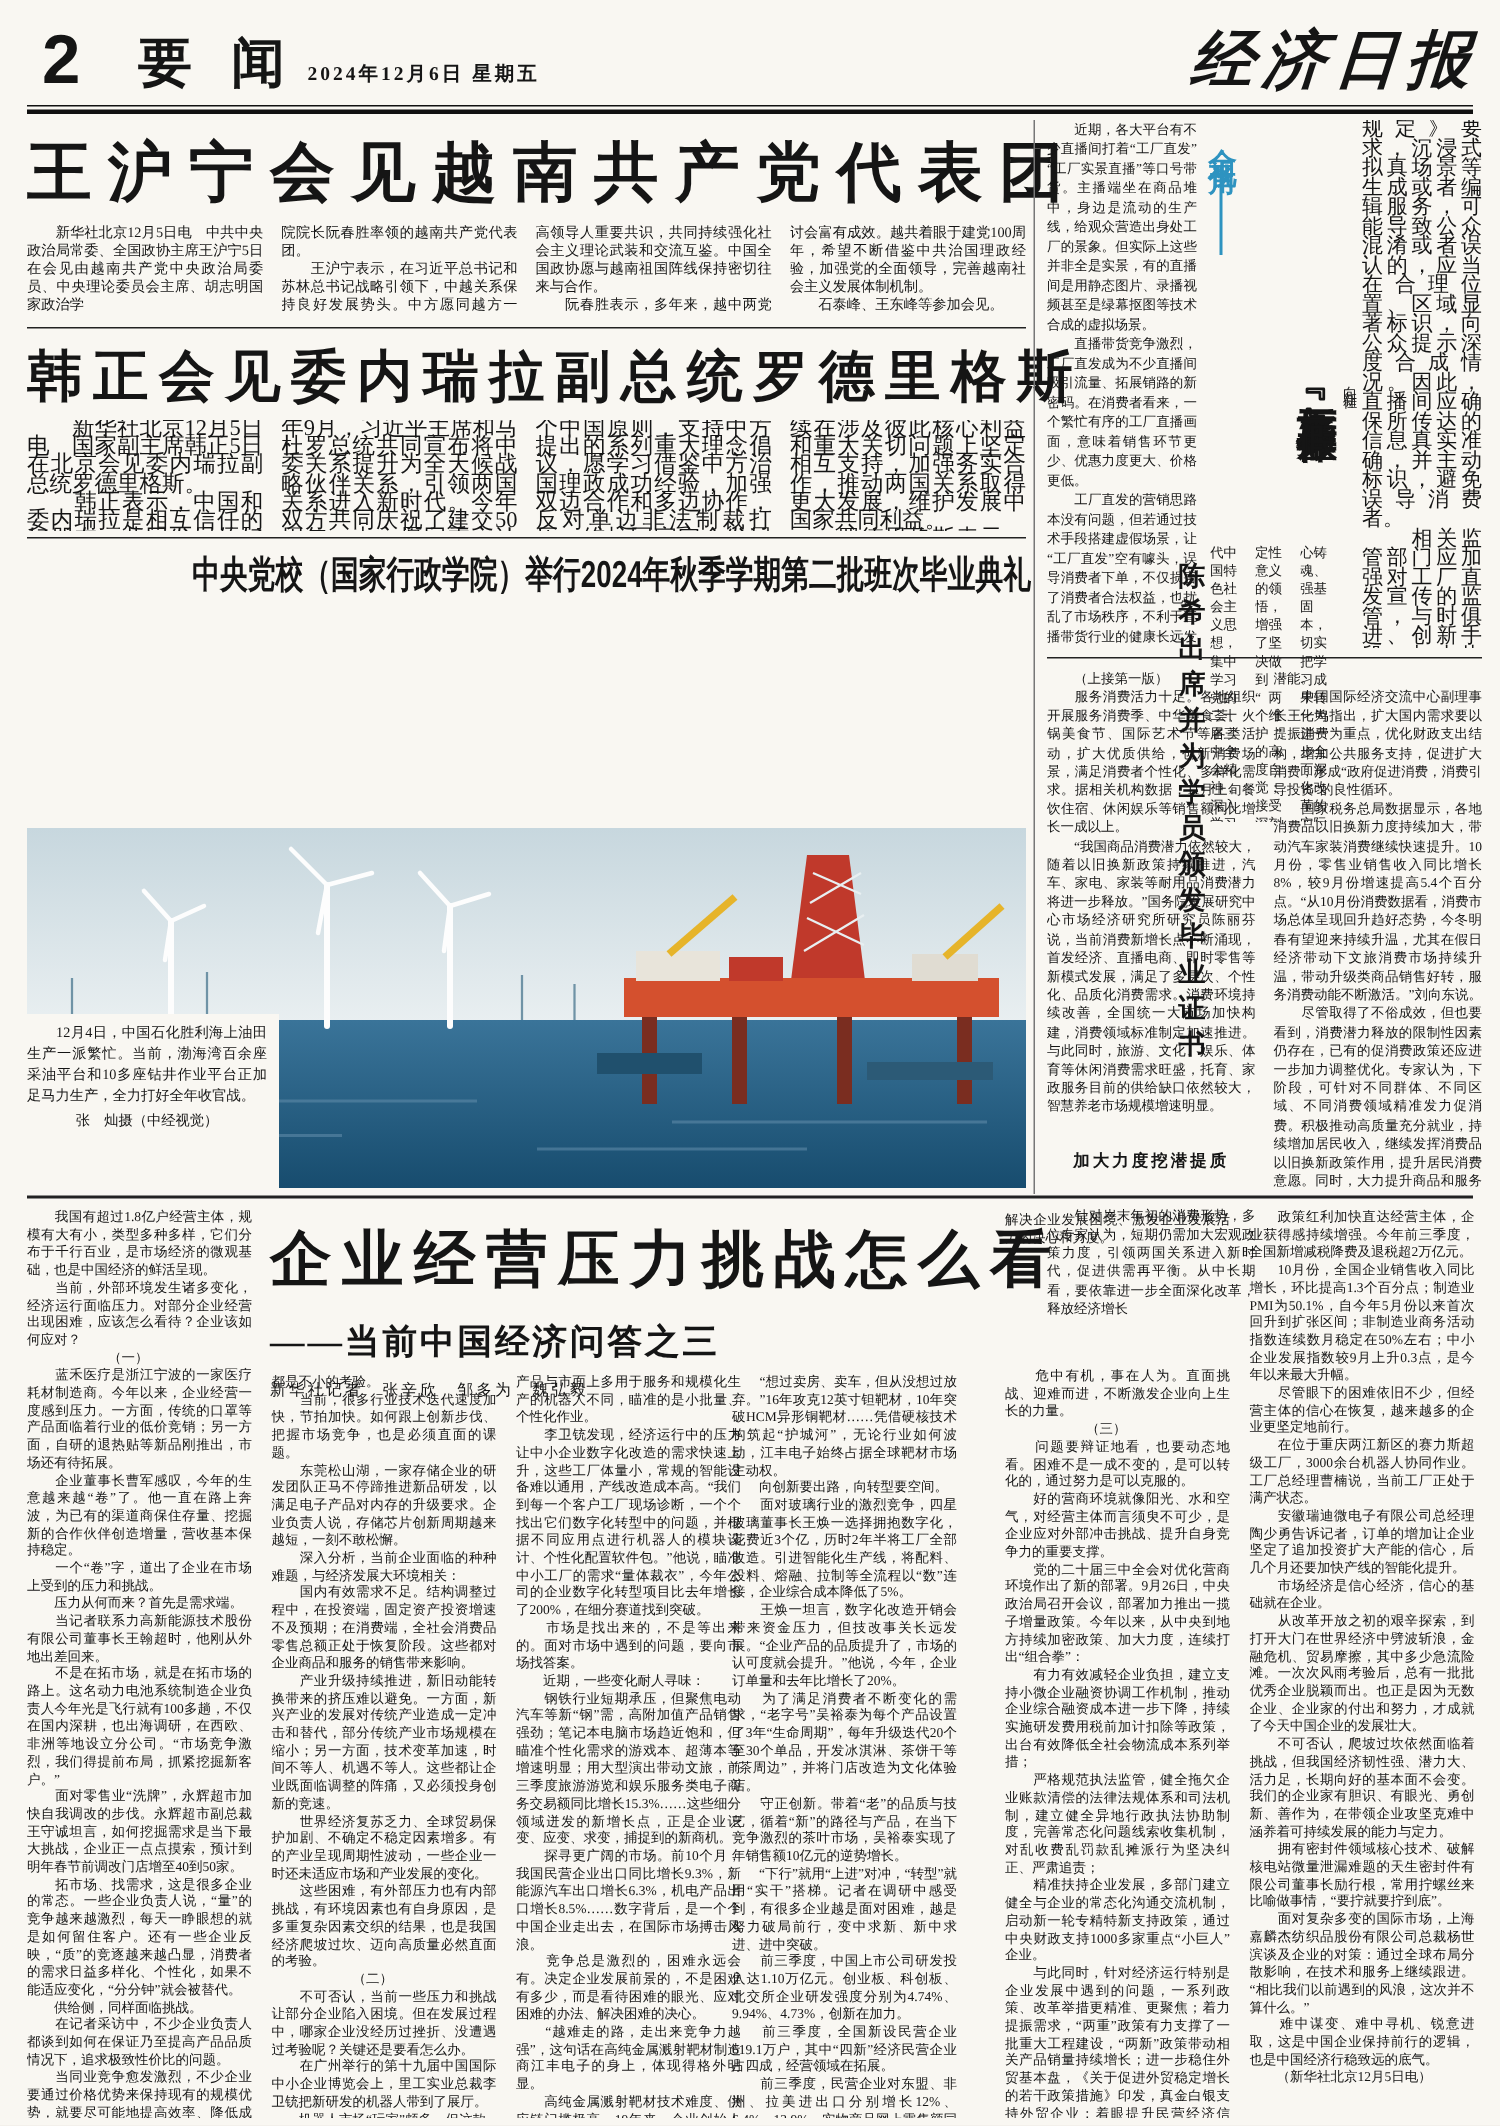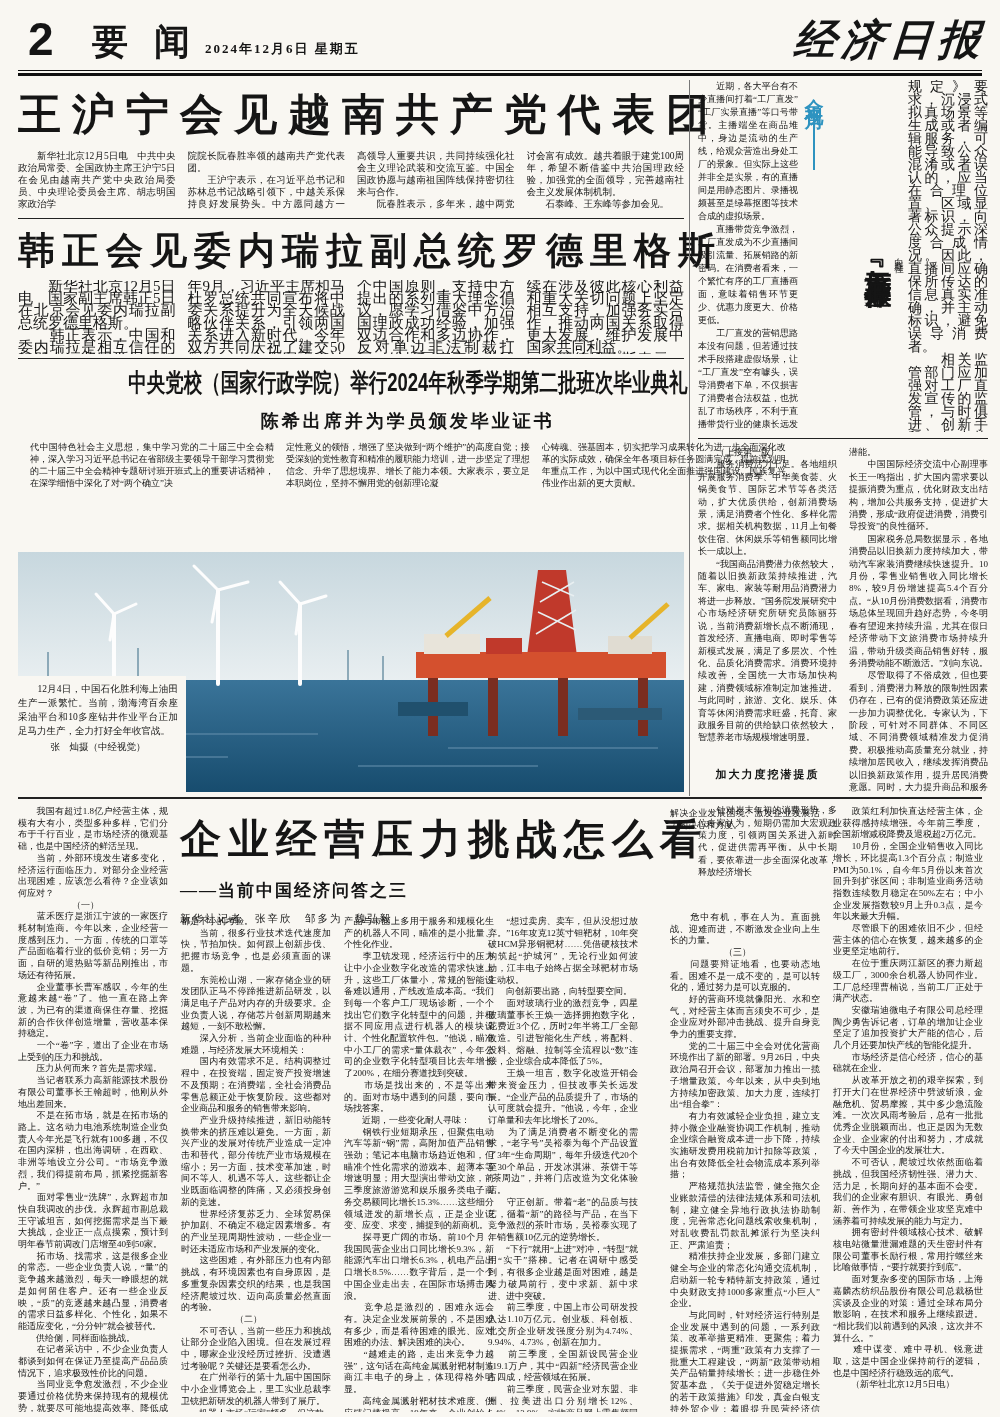--- a/index.html
+++ b/index.html
@@ -22,21 +22,21 @@
 
   
   .a1-head{position:absolute;left:18px;top:86px;width:666px;text-align:center;font-family:"Liberation Sans",sans-serif;font-weight:900;font-size:43px;letter-spacing:11px;white-space:nowrap;}
   .a1-body{position:absolute;left:18px;top:150px;width:666px;height:60px;gap:12px;font-size:9.5px;line-height:12px;}
   .a2-head{position:absolute;left:18px;top:226px;width:666px;text-align:center;font-family:"Liberation Sans",sans-serif;font-weight:900;font-size:37px;letter-spacing:7px;white-space:nowrap;}
   .a2-body{position:absolute;left:18px;top:280px;width:666px;height:74px;gap:12px;font-size:15px;line-height:12.2px;}
 
   
   .a3{position:absolute;left:18px;top:362px;width:666px;height:186px;display:flex;gap:12px;}
   .a3-left{width:112px;font-size:9px;line-height:12.1px;}
-  .a3-right{flex:1;display:flex;flex-direction:column;}
+  .a3-right{flex:1;display:flex;flex-direction:row;}
   .a3-head{font-family:"Liberation Sans",sans-serif;font-weight:900;font-size:25px;white-space:nowrap;transform:scaleX(0.74);transform-origin:center;text-align:center;margin-top:4px;}
   .a3-sub{font-weight:bold;font-size:18px;text-align:center;letter-spacing:3px;margin:10px 0 8px 0;}
   .a3-cols{gap:12px;font-size:9px;line-height:12.1px;flex:1;}
 
   
   .photo{position:absolute;left:18px;top:552px;width:666px;height:240px;}
   .photo svg{display:block;}
   .caption{position:absolute;left:0;bottom:0;width:168px;height:116px;background:#f9f7f2;padding:6px 8px 0 0;box-sizing:border-box;}
   .caption .cap{font-size:9.5px;line-height:14px;white-space:pre-line;text-align:justify;}
   .caption .credit{font-size:9.5px;margin-top:3px;text-align:center;}
@@ -54,21 +54,21 @@
   .vp-right{flex:1;font-size:14px;line-height:13px;}
   .vp-rule{position:absolute;left:698px;top:438px;width:290px;height:1px;background:#222;}
   .continued{position:absolute;left:698px;top:446px;width:290px;height:348px;display:flex;gap:12px;}
   .continued>div{flex:1;font-size:9px;line-height:12.4px;}
   .crosshead{font-size:11px;font-weight:bold;text-align:center;letter-spacing:2px;margin:24px 0;white-space:nowrap;}
 
   
   .bigrule{position:absolute;left:18px;top:797px;width:964px;height:2px;background:#222;}
   .qa-headblock{position:absolute;left:180px;top:812px;width:480px;text-align:left;}
   .qa-head{font-family:"Liberation Sans",sans-serif;font-weight:900;font-size:41px;letter-spacing:7px;white-space:nowrap;}
-  .qa-sub{font-weight:bold;font-size:17px;letter-spacing:2px;margin-top:12px;}
+  .qa-sub{font-weight:bold;font-size:23px;letter-spacing:2px;margin-top:12px;}
   .qa-byline{font-size:10.5px;letter-spacing:2px;margin-top:10px;}
   .qacol{position:absolute;width:150px;font-size:9px;line-height:11.7px;}
   .qc1{left:18px;top:806px;height:606px;}
   .qc2{left:181px;top:916px;height:496px;}
   .qc3{left:344px;top:916px;height:496px;}
   .qc4{left:488px;top:916px;height:496px;}
   .qc5t{left:670px;top:808px;height:28px;}
   .qc5{left:670px;top:912px;height:500px;}
   .qc6{left:833px;top:806px;height:606px;}
 </style>

